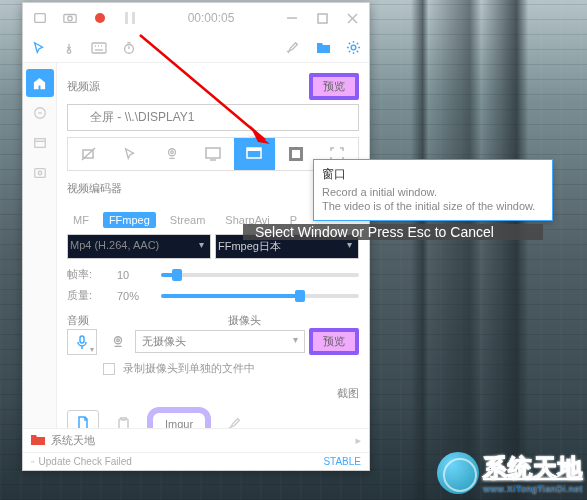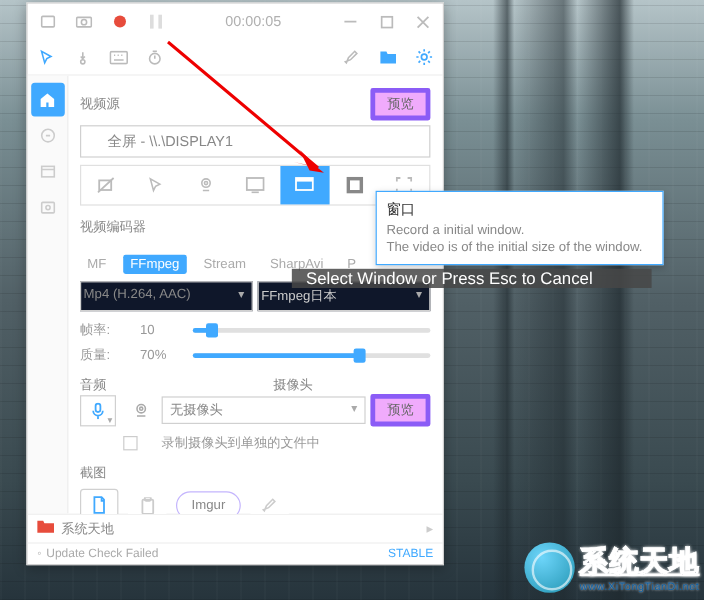--- a/index.html
+++ b/index.html
@@ -224,21 +224,21 @@
     border: 1px solid #d0d0d0;
     padding: 3px 6px;
     font-size: 11px;
     color: #888;
     position: relative;
   }
   .cam-dd::after { content: "▾"; position: absolute; right: 6px; top: 3px; font-size: 10px; color: #aaa; }
   .checkbox-row {
     display: flex;
     align-items: center;
-    gap: 20px;
+    gap: 8px;
     font-size: 11px;
     color: #999;
     margin: 4px 0 10px 36px;
   }
   .checkbox {
     width: 12px; height: 12px;
     border: 1px solid #ccc;
     background: #fff;
   }
   .ss-row {
@@ -250,21 +250,21 @@
     width: 32px; height: 28px;
     border: 1px solid #d0d0d0;
     border-radius: 3px;
     display: flex; align-items: center; justify-content: center;
     color: #40a9ff;
     background: #fff;
   }
   .ss-btn.gray { color: #bbb; }
   .imgur-btn {
     padding: 5px 12px;
-    border: 1px solid #c4b5fd;
+    border: 6px solid #c4b5fd;
     border-radius: 12px;
     color: #888;
     font-size: 11px;
     background: #fff;
   }
   .footer {
     border-top: 1px solid #eee;
     padding: 4px 8px;
     display: flex;
     align-items: center;
@@ -582,21 +582,21 @@
           </div>
           <div class="cam-dd">无摄像头</div>
           <button class="preview-btn">预览</button>
         </div>
       </div>
       <div class="checkbox-row">
         <div class="checkbox"></div>
         <span>录制摄像头到单独的文件中</span>
       </div>
 
-      <div class="section-title" style="margin-bottom:6px;">截图</div>
+      <div class="section-title" style="margin-bottom:6px;text-align:right;">截图</div>
       <div class="ss-row">
         <div class="ss-btn">
           <svg width="14" height="16" viewBox="0 0 14 16" fill="none" stroke="#40a9ff" stroke-width="1.5">
               <path d="M3 1h6l2 2v11H3z"></path>
               <path d="M9 1v3h2"></path>
             </svg>
         </div>
         <div class="ss-btn gray" style="border:none;">
           <svg width="13" height="15" viewBox="0 0 13 15" fill="none" stroke="#ccc" stroke-width="1.5">
               <rect x="2" y="2" width="9" height="12" rx="1"></rect>

